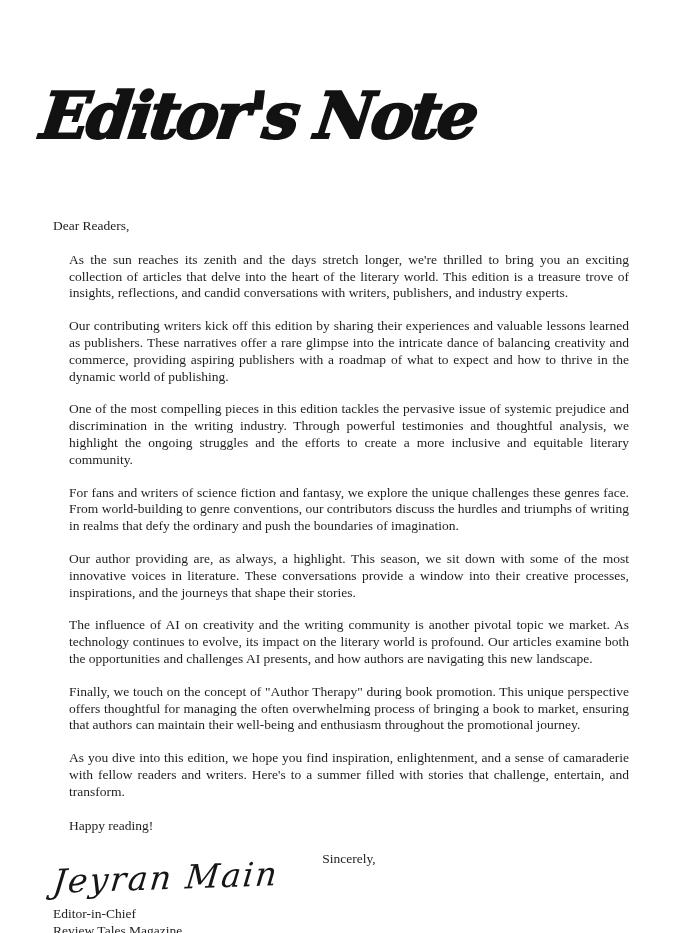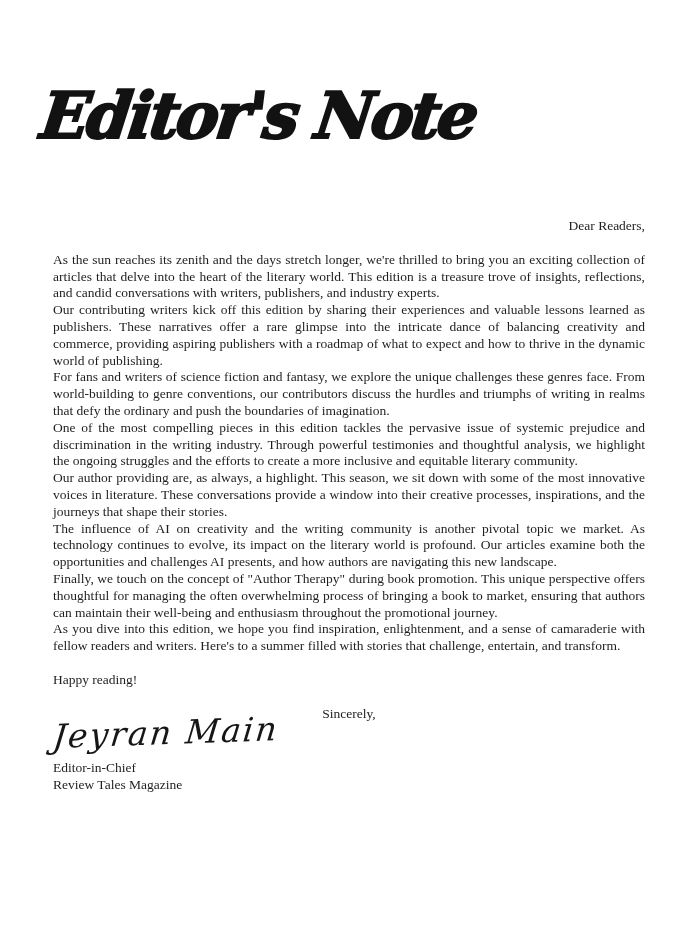--- a/index.html
+++ b/index.html
@@ -37,27 +37,27 @@
     left: 53px;
     top: 218px;
     width: 592px;
     font-size: 13.5px;
     line-height: 16.8px;
     text-align: justify;
     color: #1e1e1e;
   }
   .greeting {
     margin: 0 0 17px 0;
-    text-align: right;
+    text-align: left;
   }
   .letter p.body-para {
-    margin: 0;
+    margin: 16px;
   }
   .closing {
-    margin: 17px 0 0 0;
+    margin: 17px 0 0 16px;
     text-align: left;
   }
   .signoff {
     margin: 17px 0 0 0;
     text-align: center;
   }
   .signature {
     margin: 6px 0 0 0;
     font-family: "DejaVu Serif", serif;
     font-style: italic;
@@ -84,22 +84,22 @@
 <div class="page">
 
   <h1 class="title">Editor's Note</h1>
 
   <div class="letter">
 
     <p class="greeting">Dear Readers,</p>
 
     <p class="body-para">As the sun reaches its zenith and the days stretch longer, we're thrilled to bring you an exciting collection of articles that delve into the heart of the literary world. This edition is a treasure trove of insights, reflections, and candid conversations with writers, publishers, and industry experts.</p>
     <p class="body-para">Our contributing writers kick off this edition by sharing their experiences and valuable lessons learned as publishers. These narratives offer a rare glimpse into the intricate dance of balancing creativity and commerce, providing aspiring publishers with a roadmap of what to expect and how to thrive in the dynamic world of publishing.</p>
+    <p class="body-para">One of the most compelling pieces in this edition tackles the pervasive issue of systemic prejudice and discrimination in the writing industry. Through powerful testimonies and thoughtful analysis, we highlight the ongoing struggles and the efforts to create a more inclusive and equitable literary community.</p>
     <p class="body-para">For fans and writers of science fiction and fantasy, we explore the unique challenges these genres face. From world-building to genre conventions, our contributors discuss the hurdles and triumphs of writing in realms that defy the ordinary and push the boundaries of imagination.</p>
-    <p class="body-para">One of the most compelling pieces in this edition tackles the pervasive issue of systemic prejudice and discrimination in the writing industry. Through powerful testimonies and thoughtful analysis, we highlight the ongoing struggles and the efforts to create a more inclusive and equitable literary community.</p>
     <p class="body-para">Our author providing are, as always, a highlight. This season, we sit down with some of the most innovative voices in literature. These conversations provide a window into their creative processes, inspirations, and the journeys that shape their stories.</p>
     <p class="body-para">The influence of AI on creativity and the writing community is another pivotal topic we market. As technology continues to evolve, its impact on the literary world is profound. Our articles examine both the opportunities and challenges AI presents, and how authors are navigating this new landscape.</p>
     <p class="body-para">Finally, we touch on the concept of "Author Therapy" during book promotion. This unique perspective offers thoughtful for managing the often overwhelming process of bringing a book to market, ensuring that authors can maintain their well-being and enthusiasm throughout the promotional journey.</p>
     <p class="body-para">As you dive into this edition, we hope you find inspiration, enlightenment, and a sense of camaraderie with fellow readers and writers. Here's to a summer filled with stories that challenge, entertain, and transform.</p>
 
     <p class="closing">Happy reading!</p>
 
     <p class="signoff">Sincerely,</p>
 
     <div class="signature">Jeyran Main</div>

